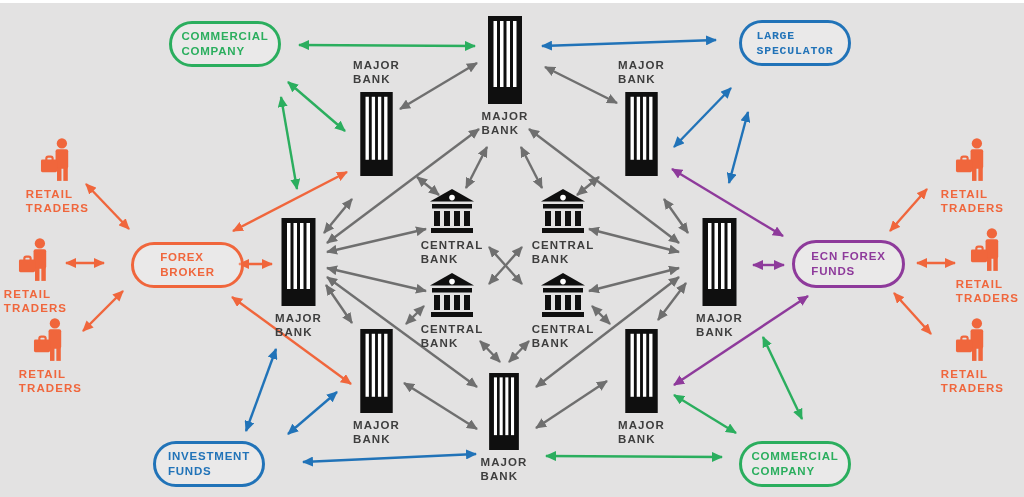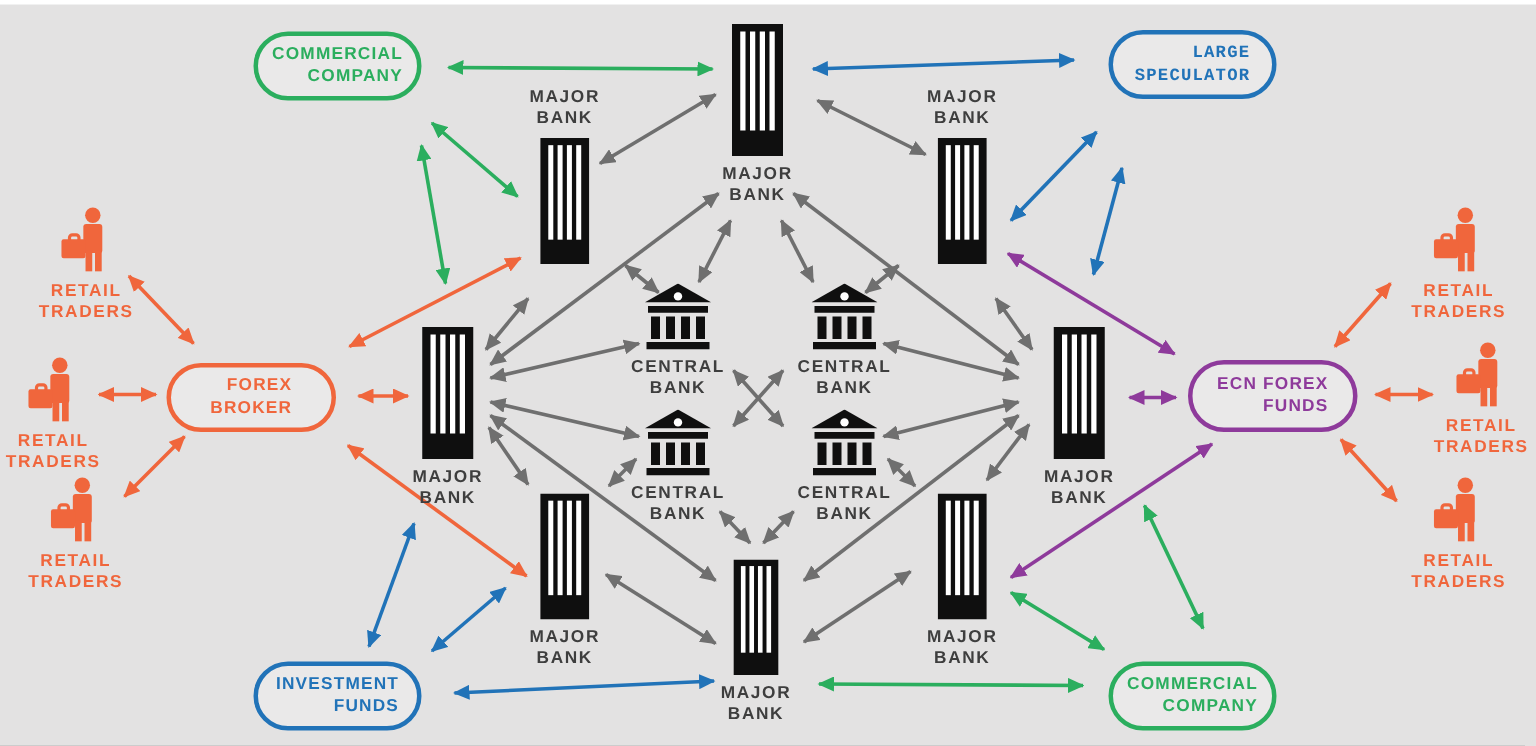--- a/index.html
+++ b/index.html
@@ -4,26 +4,26 @@
 <style>
   html,body{margin:0;padding:0;background:#b9b9b9;}
   *{box-sizing:border-box;}
   #stage{position:relative;width:1024px;height:497px;background:#e3e2e2;overflow:hidden;
          font-family:"Liberation Sans","DejaVu Sans",sans-serif;}
   #edge-top{position:absolute;left:0;top:0;width:100%;height:3px;background:#ffffff;}
   #arrow-layer{position:absolute;left:0;top:0;width:1024px;height:497px;}
   .node{position:absolute;}
   .node svg{display:block;}
   .nlabel{position:absolute;left:50%;transform:translateX(-50%);width:max-content;
-          white-space:pre-line;text-align:center;font-weight:bold;font-size:11.5px;
+          white-space:pre-line;font-weight:bold;font-size:11.5px;
           line-height:14px;letter-spacing:1.1px;color:#3e3e3e;}
   .nlabel.below{top:calc(100% + 5px);}
   .nlabel.above{bottom:calc(100% + 6px);}
   .pill{position:absolute;border:3px solid;border-radius:24px;background:rgba(255,255,255,0.25);
-        display:flex;align-items:center;justify-content:center;text-align:right;
+        display:flex;align-items:center;justify-content:center;text-align:left;
         white-space:pre-line;font-weight:bold;font-size:11.5px;line-height:15px;
         letter-spacing:0.8px;}
 </style>
 </head>
 <body>
 
 <div id="stage">
   <div id="edge-top"></div>
   <svg id="arrow-layer" viewBox="0 0 1024 497" xmlns="http://www.w3.org/2000/svg">
       <defs>
@@ -254,22 +254,22 @@
     <rect x="17.5" y="31" width="4.6" height="14" fill="#f0663c"></rect>
     <rect x="24" y="31" width="4.6" height="14" fill="#f0663c"></rect>
     <rect x="6.5" y="20" width="6.5" height="5" rx="2" fill="none" stroke="#f0663c" stroke-width="2.2"></rect>
     <rect x="1" y="23" width="16.5" height="13" rx="1.5" fill="#f0663c"></rect>
           </svg></span><div class="nlabel below" style="color: rgb(240, 102, 60);">RETAIL
 TRADERS</div></div>
       <div class="pill" style="left: 169px; top: 21px; width: 112px; height: 46px; border-color: rgb(43, 174, 94); color: rgb(43, 174, 94);">COMMERCIAL
 COMPANY</div>
       <div class="pill" style="left: 739px; top: 20px; width: 112px; height: 46px; border-color: rgb(33, 115, 184); color: rgb(33, 115, 184); font-family: Liberation Mono, monospace;">LARGE
 SPECULATOR</div>
-      <div class="pill" style="left: 111px; top: 242px; width: 113px; height: 46px; border-color: rgb(240, 102, 60); color: rgb(240, 102, 60);">FOREX
+      <div class="pill" style="left: 131px; top: 242px; width: 113px; height: 46px; border-color: rgb(240, 102, 60); color: rgb(240, 102, 60);">FOREX
 BROKER</div>
       <div class="pill" style="left: 792px; top: 240px; width: 113px; height: 48px; border-color: rgb(142, 58, 155); color: rgb(142, 58, 155);">ECN FOREX
 FUNDS</div>
-      <div class="pill" style="left: 169px; top: 441px; width: 112px; height: 46px; border-color: rgb(33, 115, 184); color: rgb(33, 115, 184);">INVESTMENT
+      <div class="pill" style="left: 153px; top: 441px; width: 112px; height: 46px; border-color: rgb(33, 115, 184); color: rgb(33, 115, 184);">INVESTMENT
 FUNDS</div>
       <div class="pill" style="left: 739px; top: 441px; width: 112px; height: 46px; border-color: rgb(43, 174, 94); color: rgb(43, 174, 94);">COMMERCIAL
 COMPANY</div>
     </div>
 </div>
 
 </body></html>

